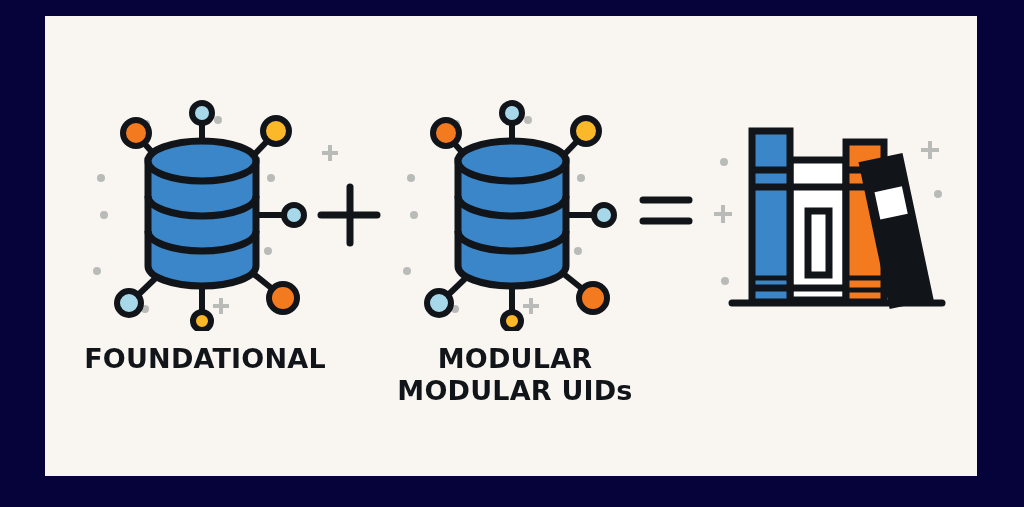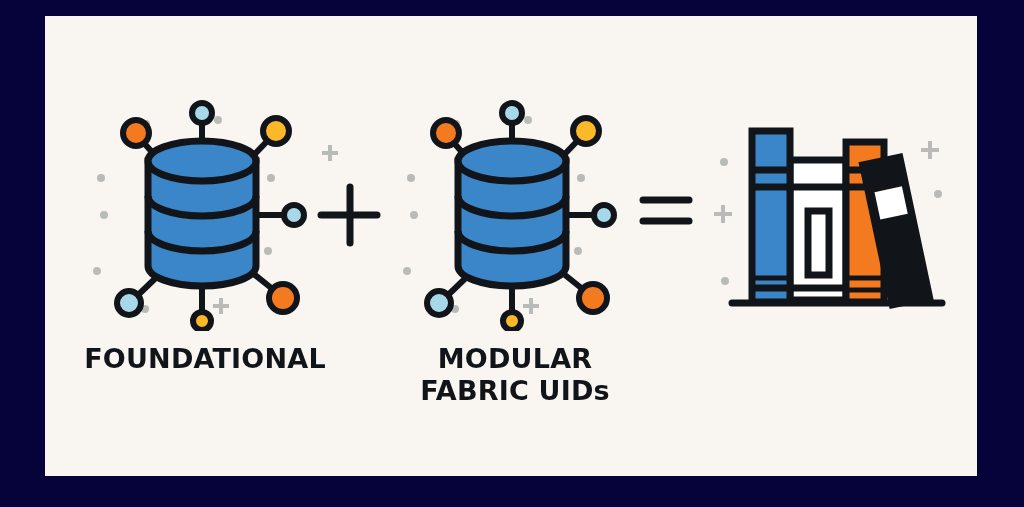--- a/index.html
+++ b/index.html
@@ -136,15 +136,15 @@
     </g>
 
     <line x1="32" y1="197" x2="242" y2="197" stroke="#111418" stroke-width="7" stroke-linecap="round"></line>
   </svg>
 
   <div class="label" style="left:0px;top:327px;width:320px;">
     <div>FOUNDATIONAL</div>
   </div>
   <div class="label" style="left:325px;top:327px;width:290px;">
     <div>MODULAR</div>
-    <div>FABRIC UIDs</div>
+    <div>MODULAR UIDs</div>
   </div>
 </div>
 
 </body></html>

